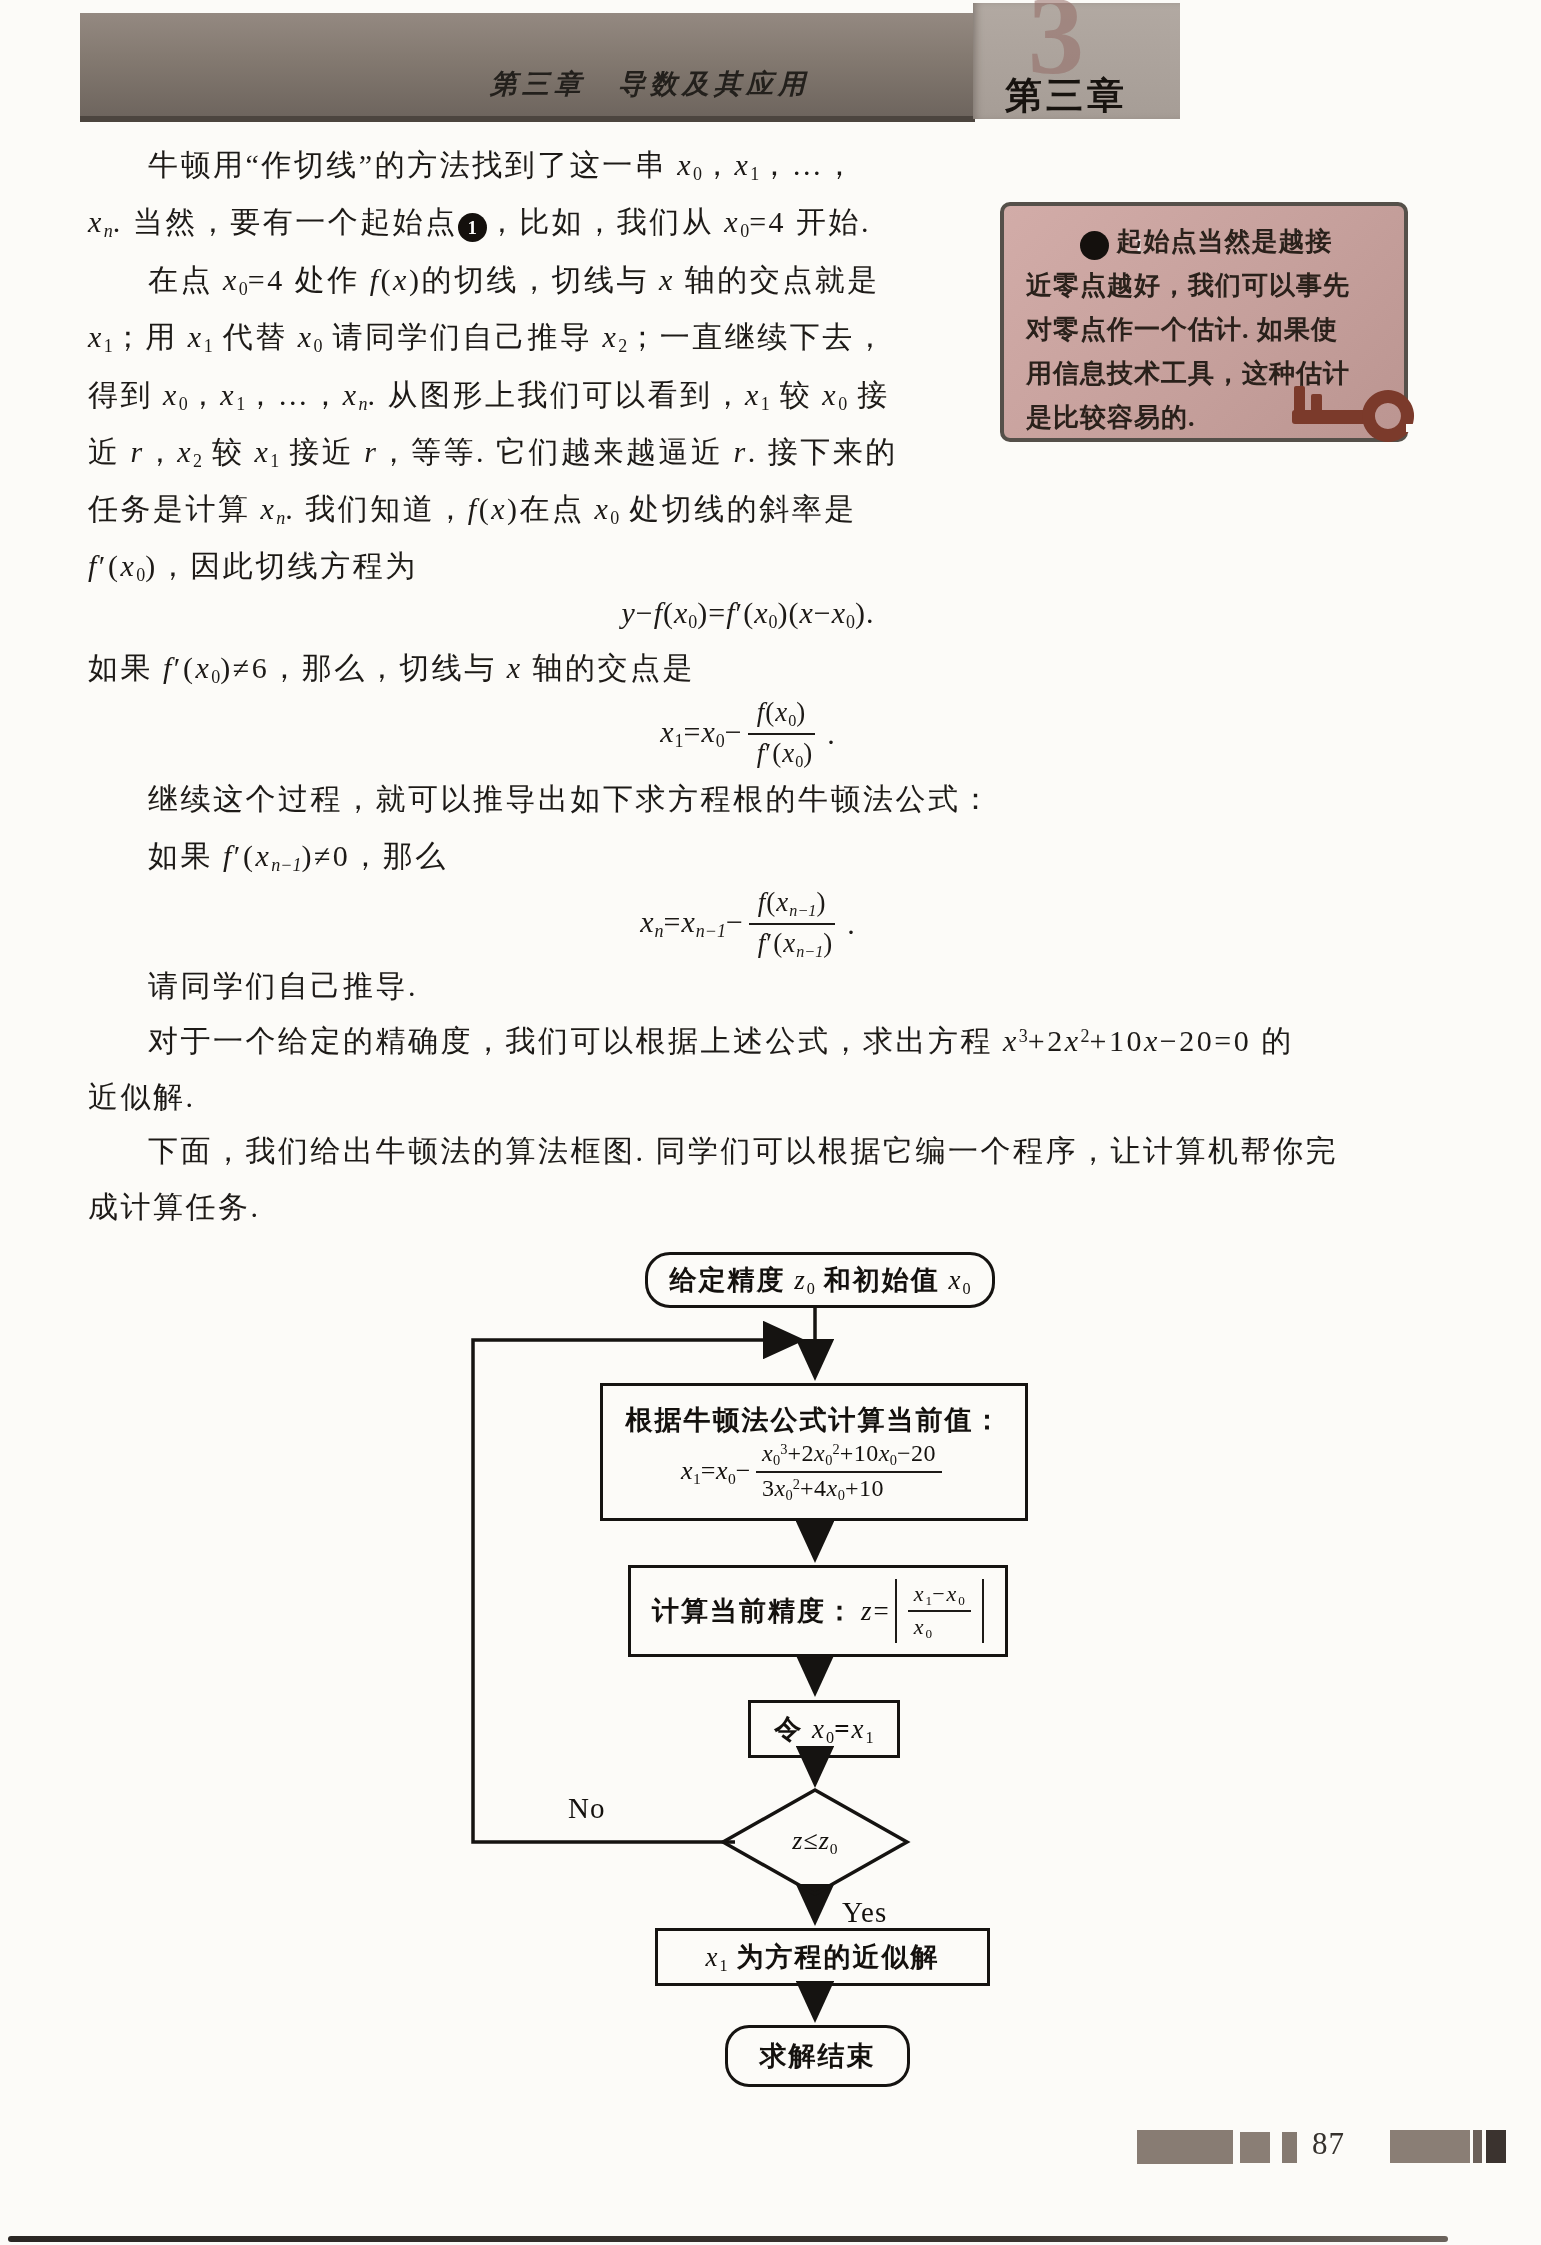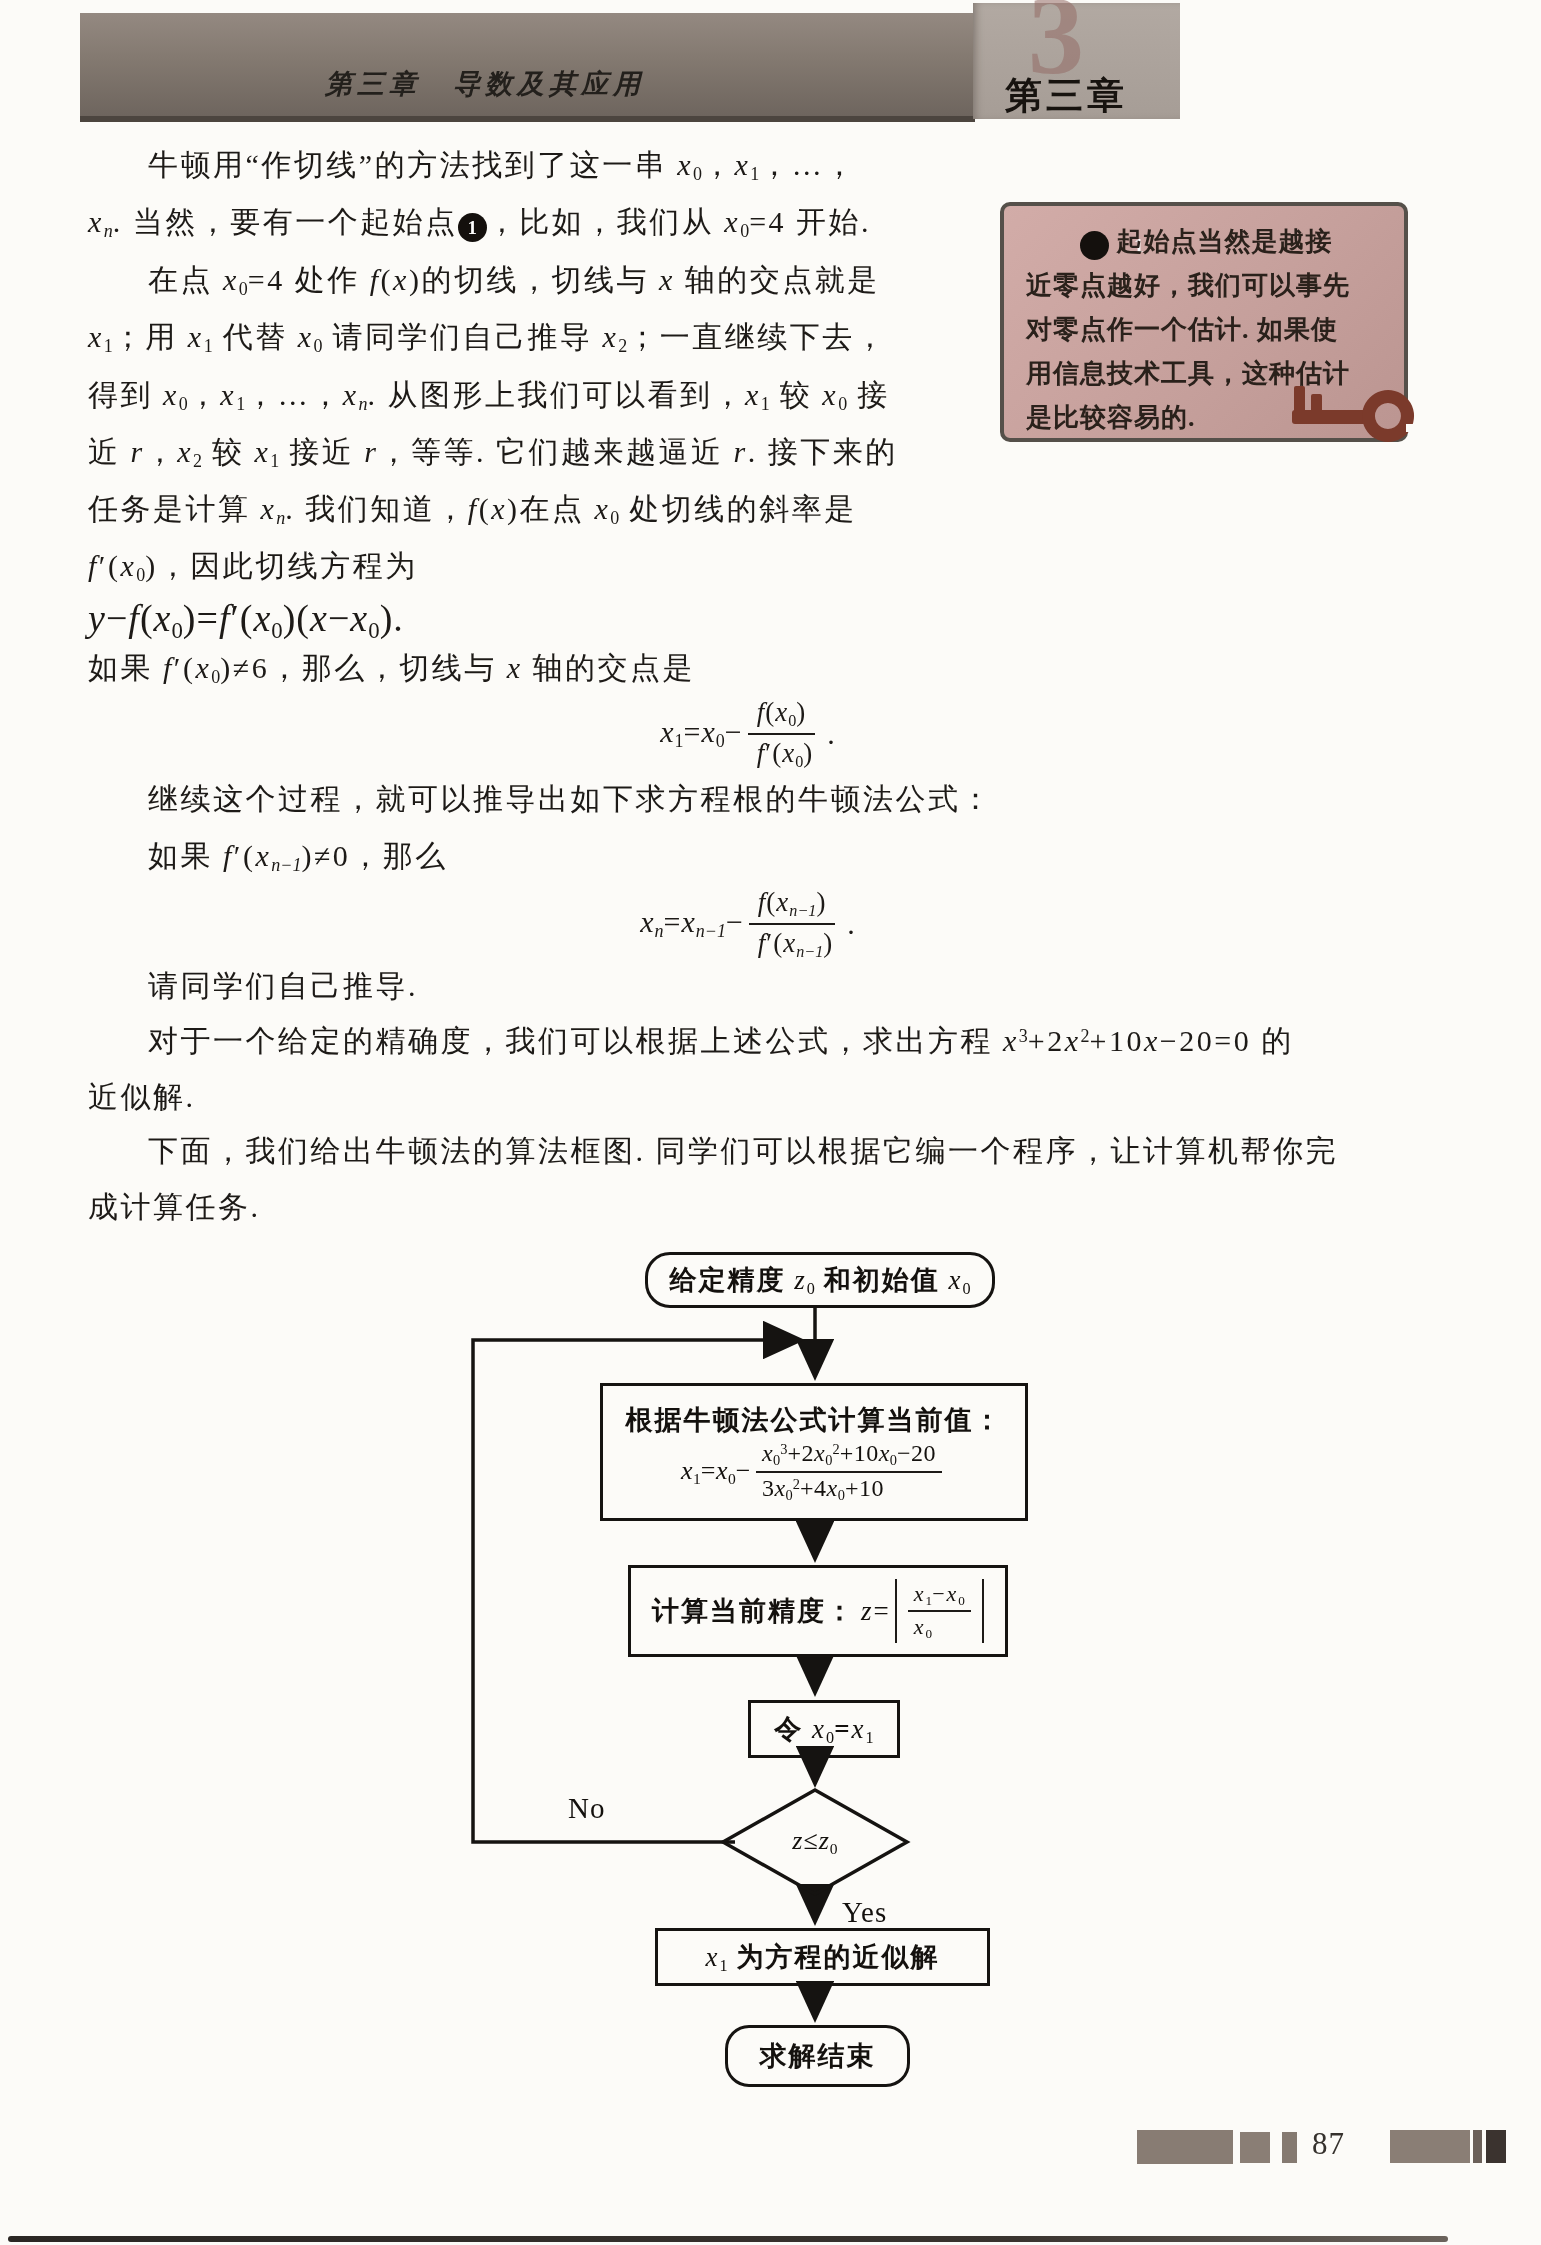--- a/index.html
+++ b/index.html
@@ -7,21 +7,21 @@
     width:1541px;height:2245px;position:relative;overflow:hidden;
     background:#fcfbf8;
     font-family:"Liberation Serif","DejaVu Serif",serif;
     color:#1d1a17;
   }
   
   .banner{
     position:absolute;left:80px;top:13px;width:895px;height:103px;
     background:linear-gradient(180deg,#948981 0%,#837970 45%,#6e655e 100%);
     border-bottom:6px solid #4c453f;
-    display:flex;align-items:flex-end;
+    display:flex;align-items:flex-end;justify-content:center;
   }
   .banner-title{
     font-style:italic;font-weight:700;font-size:27px;color:#23201c;
     letter-spacing:5px;margin:0 0 14px 245px;white-space:nowrap;
   }
   .chapter-tab{
     position:absolute;left:973px;top:3px;width:207px;height:116px;
     background:linear-gradient(180deg,#b2a9a2 0%,#a69d96 100%);
     box-shadow:inset 6px 0 8px -4px #7c736c;
   }
@@ -29,21 +29,21 @@
     position:absolute;left:55px;top:-24px;font-size:112px;font-weight:700;
     color:rgba(148,108,102,0.55);line-height:1;
   }
   .tab-title{
     position:absolute;left:32px;top:68px;font-size:37px;font-weight:700;
     color:#17130f;letter-spacing:4px;white-space:nowrap;
   }
   
   .tline{position:absolute;left:88px;white-space:nowrap;font-size:30px;letter-spacing:2.5px;line-height:1.2;}
   .tline.ind{left:148px;}
-  .fline{position:absolute;left:88px;width:1320px;text-align:left;white-space:nowrap;font-size:38px;letter-spacing:1px;}
+  .fline{position:absolute;left:88px;width:1320px;text-align:center;white-space:nowrap;font-size:30px;letter-spacing:1px;}
   .fblock{position:absolute;left:88px;width:1320px;display:flex;align-items:center;justify-content:center;font-size:30px;letter-spacing:1px;}
   i{font-style:italic;}
   sub{font-size:0.6em;vertical-align:-0.3em;letter-spacing:0;}
   sup{font-size:0.6em;vertical-align:0.5em;letter-spacing:0;}
   .badge{
     display:inline-block;width:29px;height:29px;border-radius:50%;
     background:#14100d;color:#fff;font-size:19px;line-height:29px;text-align:center;
     font-style:normal;letter-spacing:0;vertical-align:-0.12em;font-weight:700;
   }
   .frac{display:inline-flex;flex-direction:column;align-items:flex-start;margin:0 5px;vertical-align:middle;}

